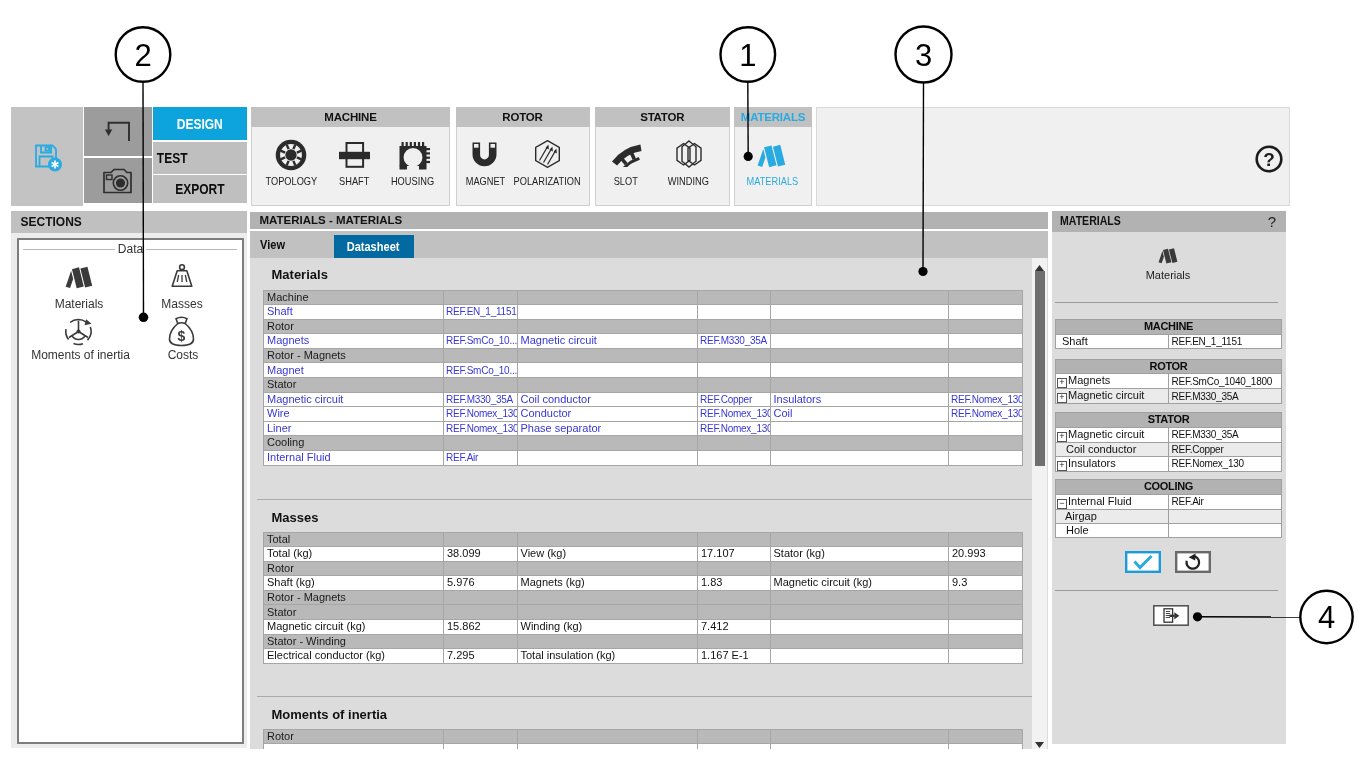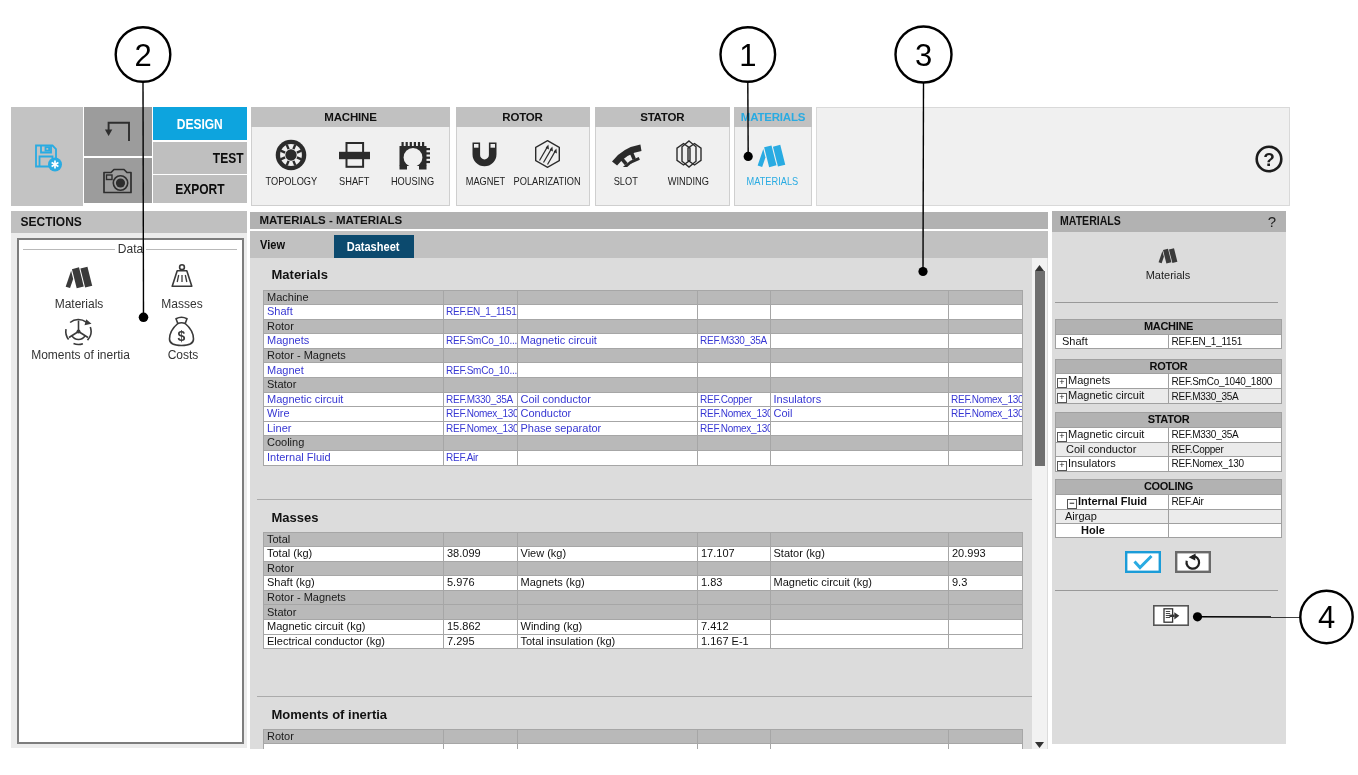--- a/index.html
+++ b/index.html
@@ -47,21 +47,21 @@
 <path d="M8.6,12 V4.7 H29 V23" fill="none" stroke="#2e2e2e" stroke-width="1.9"></path>
 <polygon points="4.9,11.5 12.3,11.5 8.6,18" fill="#2e2e2e"></polygon>
     </svg></div>
 <div class="abs" id="camicon" style="left:102px;top:166px;width:32px;height:30px;"><svg width="32" height="30" viewBox="0 0 32 30">
 <path d="M2,6.5 H9 L12,3.5 H22 L25,6.5 H29 V26.5 H2 Z" fill="none" stroke="#2e2e2e" stroke-width="1.7" stroke-linejoin="round"></path>
 <rect x="4.5" y="9" width="5.5" height="4.5" fill="none" stroke="#2e2e2e" stroke-width="1.4"></rect>
 <circle cx="18.5" cy="17" r="7.2" fill="none" stroke="#2e2e2e" stroke-width="1.6"></circle>
 <circle cx="18.5" cy="17" r="4.6" fill="#2e2e2e"></circle>
     </svg></div>
 <div class="abs" style="left:153px;top:107px;width:94px;height:33px;background:#0da4de;color:#fff;font-weight:bold;font-size:15px;text-align:center;line-height:33px;"><span style="display:inline-block;transform:scaleX(0.8);">DESIGN</span></div>
-<div class="abs" style="left:153px;top:141.5px;width:94px;height:32px;background:#bfbfbf;color:#0c0c0c;font-weight:bold;font-size:15px;text-align:right;line-height:32px;"><span style="display:inline-block;transform:scaleX(0.8);">TEST</span></div>
+<div class="abs" style="left:153px;top:141.5px;width:94px;height:32px;background:#bfbfbf;color:#0c0c0c;font-weight:bold;font-size:15px;text-align:left;line-height:32px;"><span style="display:inline-block;transform:scaleX(0.8);">TEST</span></div>
 <div class="abs" style="left:153px;top:175px;width:94px;height:28px;background:#bfbfbf;color:#0c0c0c;font-weight:bold;font-size:15px;text-align:center;line-height:28px;"><span style="display:inline-block;transform:scaleX(0.8);">EXPORT</span></div>
 
 <div class="abs" style="left:251px;top:106.5px;width:199px;height:99px;background:#f0f0f0;border:1px solid #cfcfcf;box-sizing:border-box;"></div>
 <div class="abs ghead" style="left:251px;top:106.5px;width:199px;height:20.5px;line-height:21px;">MACHINE</div>
 <div class="abs" style="left:455.5px;top:106.5px;width:134px;height:99px;background:#f0f0f0;border:1px solid #cfcfcf;box-sizing:border-box;"></div>
 <div class="abs ghead" style="left:455.5px;top:106.5px;width:134px;height:20.5px;line-height:21px;">ROTOR</div>
 <div class="abs" style="left:595px;top:106.5px;width:134.5px;height:99px;background:#f0f0f0;border:1px solid #cfcfcf;box-sizing:border-box;"></div>
 <div class="abs ghead" style="left:595px;top:106.5px;width:134.5px;height:20.5px;line-height:21px;">STATOR</div>
 <div class="abs" style="left:734px;top:106.5px;width:78px;height:99px;background:#f0f0f0;border:1px solid #cfcfcf;box-sizing:border-box;"></div>
 <div class="abs ghead" style="left:734px;top:106.5px;width:78px;height:20.5px;line-height:21px;color:#29abe2;">MATERIALS</div>
@@ -194,21 +194,21 @@
 <text x="13.5" y="25.5" font-family="Liberation Sans, sans-serif" font-size="14" font-weight="bold" fill="#3a3a3a" text-anchor="middle">$</text>
     </svg></div>
 <div class="lbl" style="left:49px;top:297px;width:60px;font-size:12px;color:#333;">Materials</div>
 <div class="lbl" style="left:152px;top:297px;width:60px;font-size:12px;color:#333;">Masses</div>
 <div class="lbl" style="left:28px;top:347.5px;width:105px;font-size:12px;color:#333;">Moments of inertia</div>
 <div class="lbl" style="left:152px;top:347.5px;width:62px;font-size:12px;color:#333;">Costs</div>
 
 <div class="abs hdrbar" style="left:250px;top:211.5px;width:798px;height:17px;font-weight:bold;font-size:11.5px;color:#111;line-height:17px;"><span style="margin-left:9.5px;">MATERIALS - MATERIALS</span></div>
 <div class="abs" style="left:250px;top:230.5px;width:798px;height:27.5px;background:#c1c1c1;"></div>
 <div class="abs" style="left:250px;top:230.5px;width:83px;height:27.5px;font-weight:bold;font-size:13px;color:#0c0c0c;line-height:27.5px;"><span style="margin-left:9.5px;display:inline-block;transform:scaleX(0.85);transform-origin:0 50%;">View</span></div>
-<div class="abs" style="left:333.5px;top:234.5px;width:80px;height:23.5px;background:#0c4a6e;color:#fff;font-weight:bold;font-size:13px;text-align:center;line-height:23.5px;"><span style="display:inline-block;transform:scaleX(0.85);">Datasheet</span></div>
+<div class="abs" style="left:333.5px;top:234.5px;width:80px;height:23.5px;background:#0369a1;color:#fff;font-weight:bold;font-size:13px;text-align:center;line-height:23.5px;"><span style="display:inline-block;transform:scaleX(0.85);">Datasheet</span></div>
 <div class="abs" style="left:250px;top:258px;width:798px;height:490.5px;background:#dcdcdc;"></div>
 
 <div class="abs" style="left:271.5px;top:266.5px;font-weight:bold;font-size:13px;color:#111;">Materials</div>
 <table class="dt" style="left:263px;top:289.5px;width:759px;">
 <colgroup>
       <col style="width:180px">
       <col style="width:73.5px">
       <col style="width:180.5px">
       <col style="width:72.5px">
       <col style="width:178.5px">
@@ -371,20 +371,28 @@
         <td></td>
         <td></td>
         <td></td>
         <td></td>
       </tr>
 <tr>
         <td>Magnetic circuit (kg)</td>
         <td>15.862</td>
         <td>Winding (kg)</td>
         <td>7.412</td>
+        <td></td>
+        <td></td>
+      </tr>
+<tr class="s">
+        <td>Stator - Winding</td>
+        <td></td>
+        <td></td>
+        <td></td>
         <td></td>
         <td></td>
       </tr>
 <tr>
         <td>Electrical conductor (kg)</td>
         <td>7.295</td>
         <td>Total insulation (kg)</td>
         <td>1.167 E-1</td>
         <td></td>
         <td></td>
@@ -504,29 +512,29 @@
 <table class="rt" style="top:479px;">
 <colgroup>
       <col style="width:112.5px">
       <col style="width:113.5px">
     </colgroup>
 <tbody>
       <tr class="h">
         <td colspan="2">COOLING</td>
       </tr>
 <tr>
-        <td style="padding-left:11px;font-weight:bold;"><span class="pm">−</span>Internal Fluid</td>
+        <td style="padding-left:1px;"><span class="pm">−</span>Internal Fluid</td>
         <td class="v">REF.Air</td>
       </tr>
 <tr class="a">
         <td style="padding-left:9px;">Airgap</td>
         <td></td>
       </tr>
 <tr>
-        <td style="padding-left:25px;font-weight:bold;">Hole</td>
+        <td style="padding-left:10px;">Hole</td>
         <td></td>
       </tr>
 </tbody>
   </table>
 <div class="abs" style="left:1055px;top:590px;width:223px;height:1px;background:#999;"></div>
 <div class="abs" id="btn-check" style="left:1125px;top:550.5px;width:36px;height:22px;"><svg width="36" height="22" viewBox="0 0 36 22">
 <rect x="1.2" y="1.2" width="33.6" height="19.6" fill="#fff" stroke="#1b9cd8" stroke-width="2.4"></rect>
 <polyline points="9.5,10.5 15,16.5 26.5,5" fill="none" stroke="#29abe2" stroke-width="3"></polyline>
     </svg></div>
 <div class="abs" id="btn-refresh" style="left:1175px;top:550.5px;width:36px;height:22px;"><svg width="36" height="22" viewBox="0 0 36 22">

